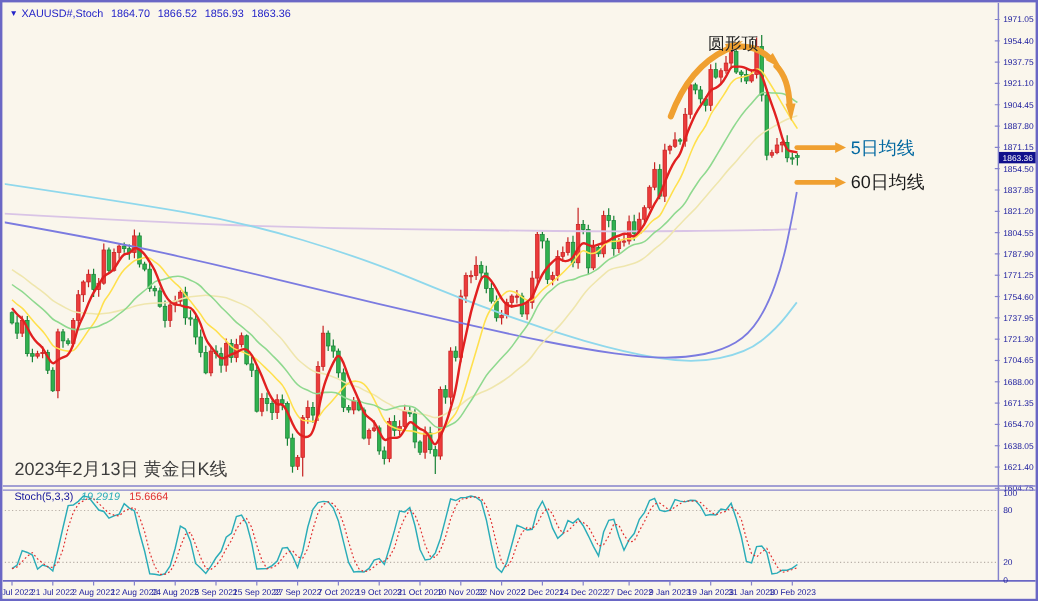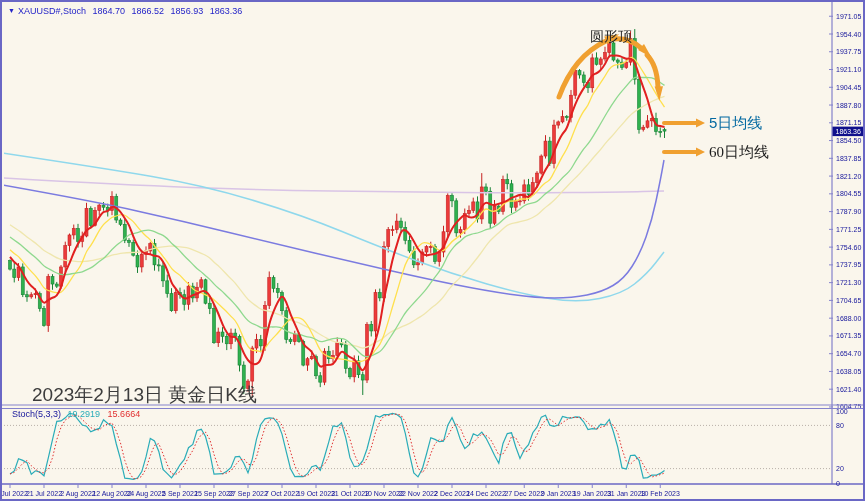--- a/index.html
+++ b/index.html
@@ -4,26 +4,26 @@
 <style>
   html,body{margin:0;padding:0;background:#e8e8e8;}
   #app{position:relative;width:865px;height:501px;background:#FAF6EC;
        border:2px solid #6A67C5;box-sizing:border-box;overflow:hidden;
        font-family:"Liberation Sans","DejaVu Sans",sans-serif;}
   #chart-svg{position:absolute;left:0;top:0;}
   .txt{position:absolute;white-space:nowrap;}
   #title-bar{left:6px;top:4px;font-size:9px;color:#2424C8;letter-spacing:0;}
   #title-bar .tri{font-size:7px;vertical-align:1px;margin-right:3px;}
   #title-bar span{margin-right:4px;}
-  #caption{left:10px;top:380px;font-size:19px;color:#3C3C3C;margin-left:20px;}
+  #caption{left:10px;top:380px;font-size:15px;color:#3C3C3C;}
   #round-top{left:588px;top:26px;font-size:14px;color:#262626;}
   #ma5-label{left:707px;top:112px;font-size:15px;color:#0369a1;}
-  #ma60-label{left:707px;top:141px;font-size:15px;color:#1C1C1C;font-family:Liberation Serif, serif;}
+  #ma60-label{left:707px;top:141px;font-size:15px;color:#1C1C1C;}
   #stoch-label{left:10px;top:407px;font-size:9px;color:#16169B;}
-  #stoch-label .kv{color:#2AACB8;margin-left:4px;}
+  #stoch-label .kv{color:#2AACB8;margin-left:4px;font-style:italic;}
   #stoch-label .dv{color:#E13030;margin-left:5px;}
 </style>
 </head>
 <body>
 
 <div id="app">
   <div id="chart-svg"><svg width="865" height="501">
         <defs>
           <clipPath id="clipMain">
             <rect x="2" y="2" width="827" height="401"></rect>

